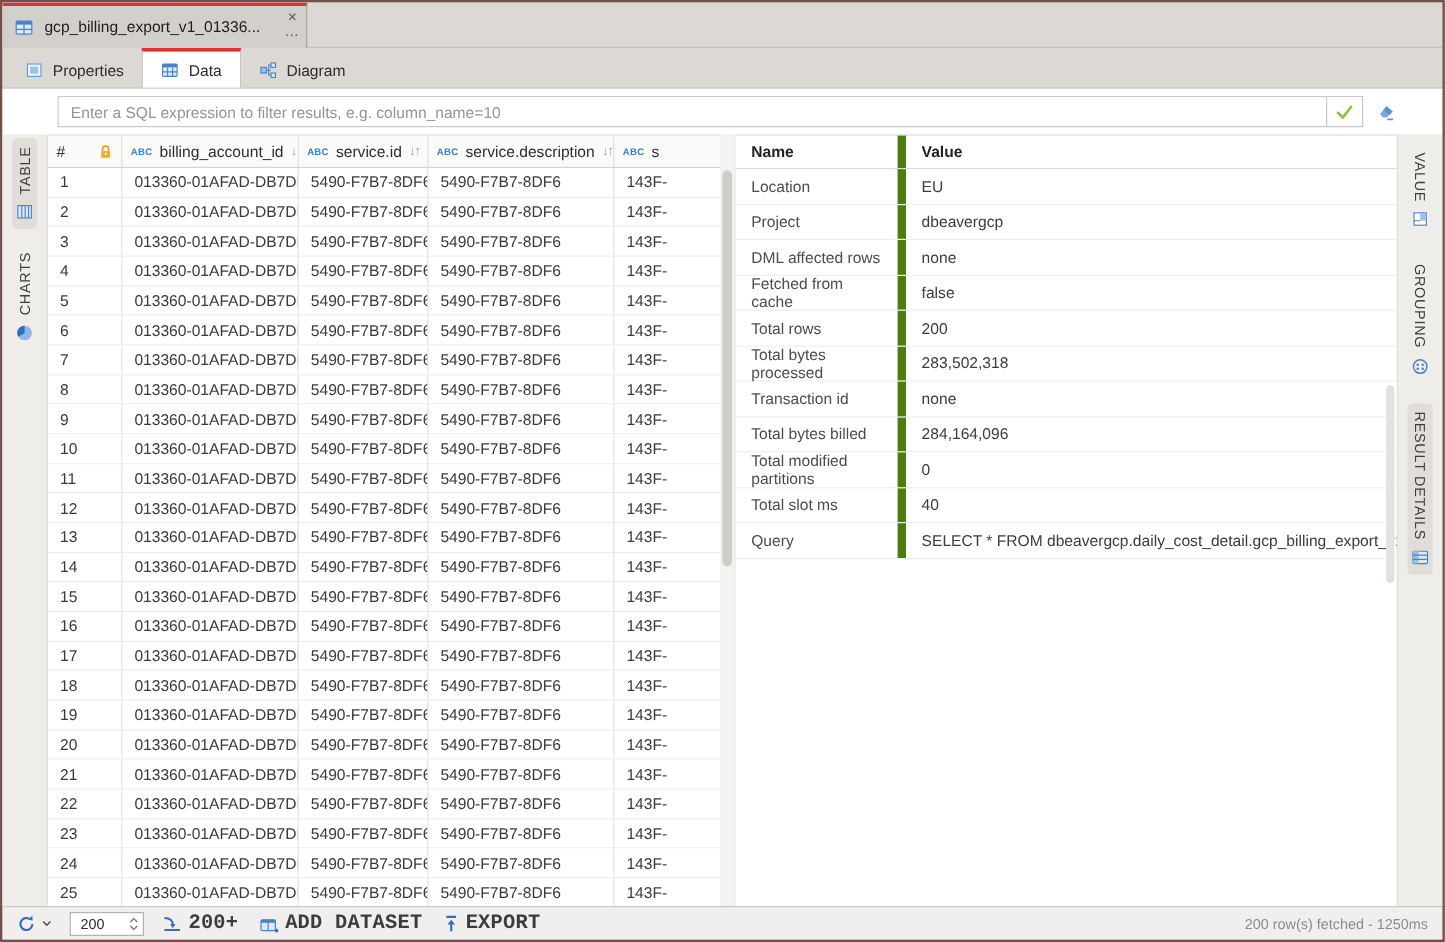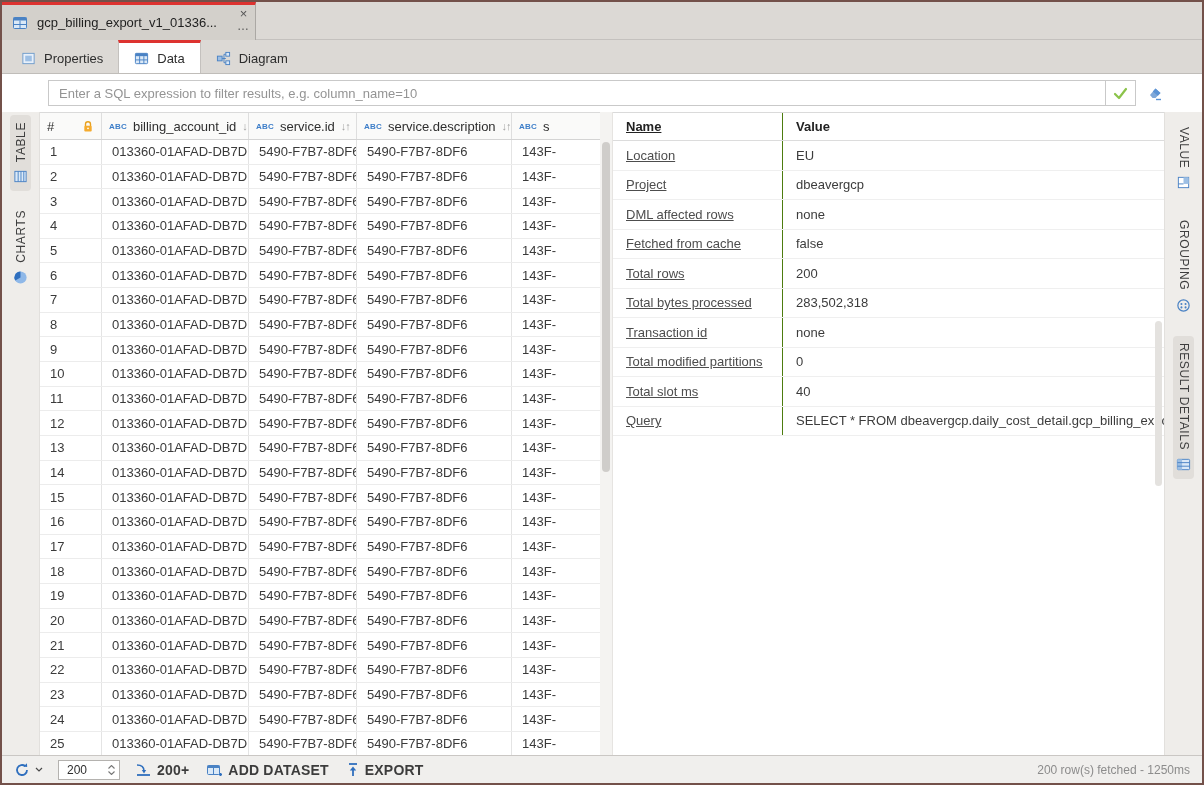--- a/index.html
+++ b/index.html
@@ -49,31 +49,31 @@
   .cell { display:flex; align-items:center; padding:0 10px; font-size:13px; color:#3a3a3a; border-right:1px solid #e4e4e4; white-space:nowrap; overflow:hidden; }
   .cell.rownum { width:62px; color:#3a3a3a; }
   .cell.c1 { width:147px; } .cell.c2 { width:108px; } .cell.c3 { width:155px; } .cell.c4 { flex:1; border-right:0; }
 
   .vscroll { position:absolute; left:598px; top:38px; bottom:0; width:13px; background:#f4f3f1; border-right:1px solid #e6e4e1; }
   .vthumb { position:absolute; left:2px; top:30px; width:8px; height:330px; background:#cfcdca; border-radius:4px; }
 
   
   .details { position:absolute; left:611px; right:38px; top:38px; bottom:0; background:#fff; border-top:1px solid #dadada; }
   .dhead { display:flex; height:28px; border-bottom:1px solid #dcdcdc; font-weight:bold; font-size:13px; color:#222; }
-  .dname { width:170px; padding:0 13px; display:flex; align-items:center; border-right:1px solid #4d7c0f; height:100%;text-decoration:underline; }
+  .dname { width:142px; padding:0 13px; display:flex; align-items:center; border-right:7px solid #4d7c0f; height:100%; }
   .dval { flex:1; padding:0 13px; display:flex; align-items:center; height:100%; white-space:nowrap; overflow:hidden; }
   .drow { display:flex; height:29.5px; border-bottom:1px solid #efefef; font-size:13px; }
   .drow .dname { color:#4d4d4d; }
   .drow .dval { color:#3c3c3c; }
   .dthumb { position:absolute; right:2px; top:208px; width:7px; height:165px; background:#e4e2df; border-radius:4px; }
 
   
   .statusbar { position:absolute; left:0; right:0; bottom:0; height:28px; background:#f0efed; border-top:1px solid #cac7c4; display:flex; align-items:center; padding:0 12px; gap:7px; }
   .sb-group { display:flex; align-items:center; gap:5px; cursor:pointer; }
-  .sb-label { font-size:14px; font-weight:bold; color:#3c3c3c; letter-spacing:0.2px; }
+  .sb-label { font-size:17px; font-weight:bold; color:#3c3c3c; letter-spacing:0.2px;font-family:Liberation Mono, monospace; }
   .spinbox { width:62px; height:20px; border:1px solid #b4b2af; background:#fff; display:flex; align-items:center; padding:0 4px 0 8px; margin:0 8px; }
   .spinval { flex:1; font-size:12px; color:#2e2e2e; }
   .spinarrows { display:flex; flex-direction:column; gap:2px; }
   .status-right { margin-left:auto; font-size:12px; color:#8c8c8c; }
 
   svg { display:block; }
 </style>
 </head>
 <body>
 
@@ -418,20 +418,24 @@
           </div>
           <div class="drow">
             <div class="dname">Total bytes processed</div>
             <div class="dval">283,502,318</div>
           </div>
           <div class="drow">
             <div class="dname">Transaction id</div>
             <div class="dval">none</div>
           </div>
           <div class="drow">
+            <div class="dname">Total bytes billed</div>
+            <div class="dval">284,164,096</div>
+          </div>
+          <div class="drow">
             <div class="dname">Total modified partitions</div>
             <div class="dval">0</div>
           </div>
           <div class="drow">
             <div class="dname">Total slot ms</div>
             <div class="dval">40</div>
           </div>
           <div class="drow">
             <div class="dname">Query</div>
             <div class="dval">SELECT * FROM dbeavergcp.daily_cost_detail.gcp_billing_export_v1</div>

